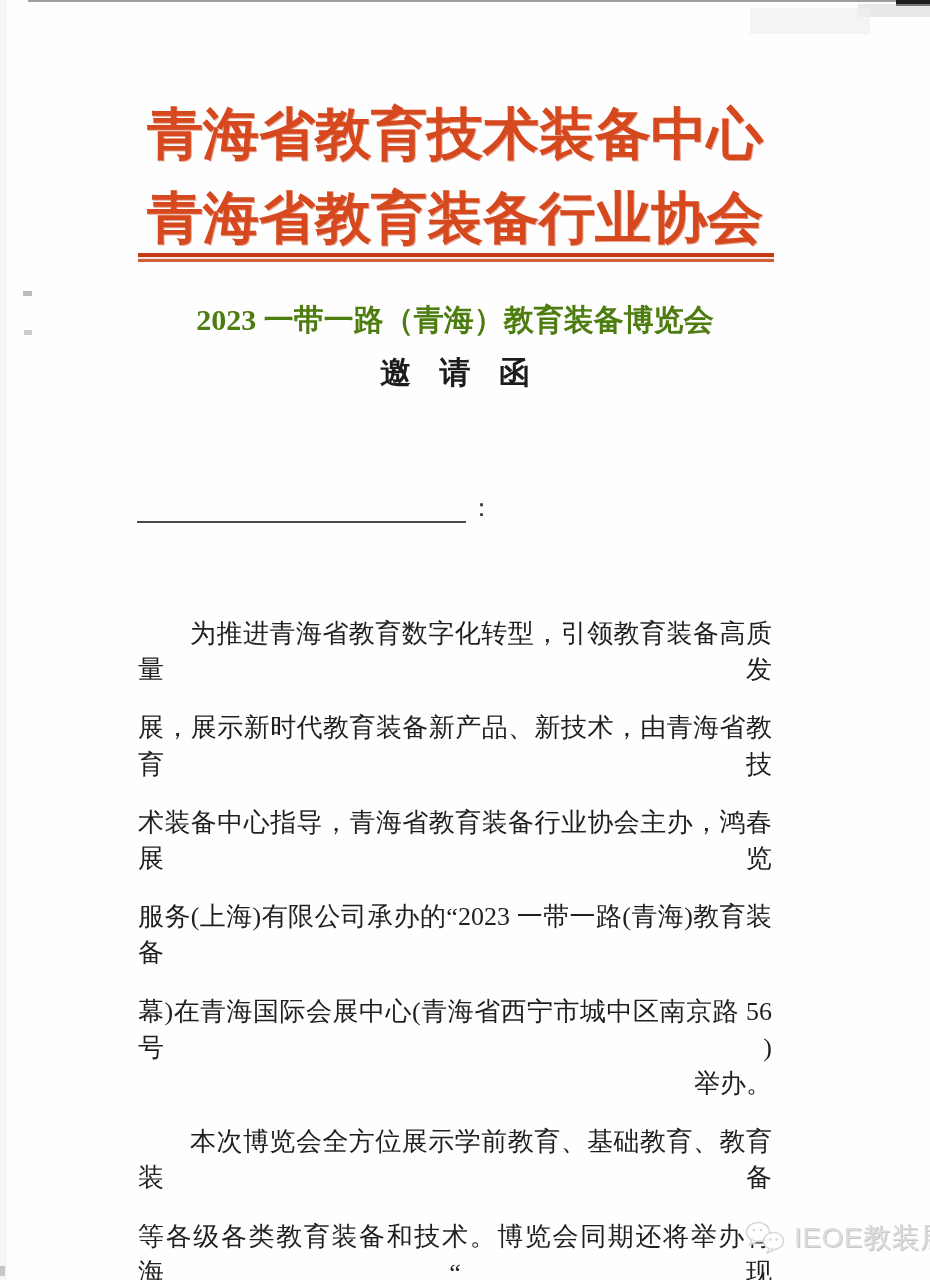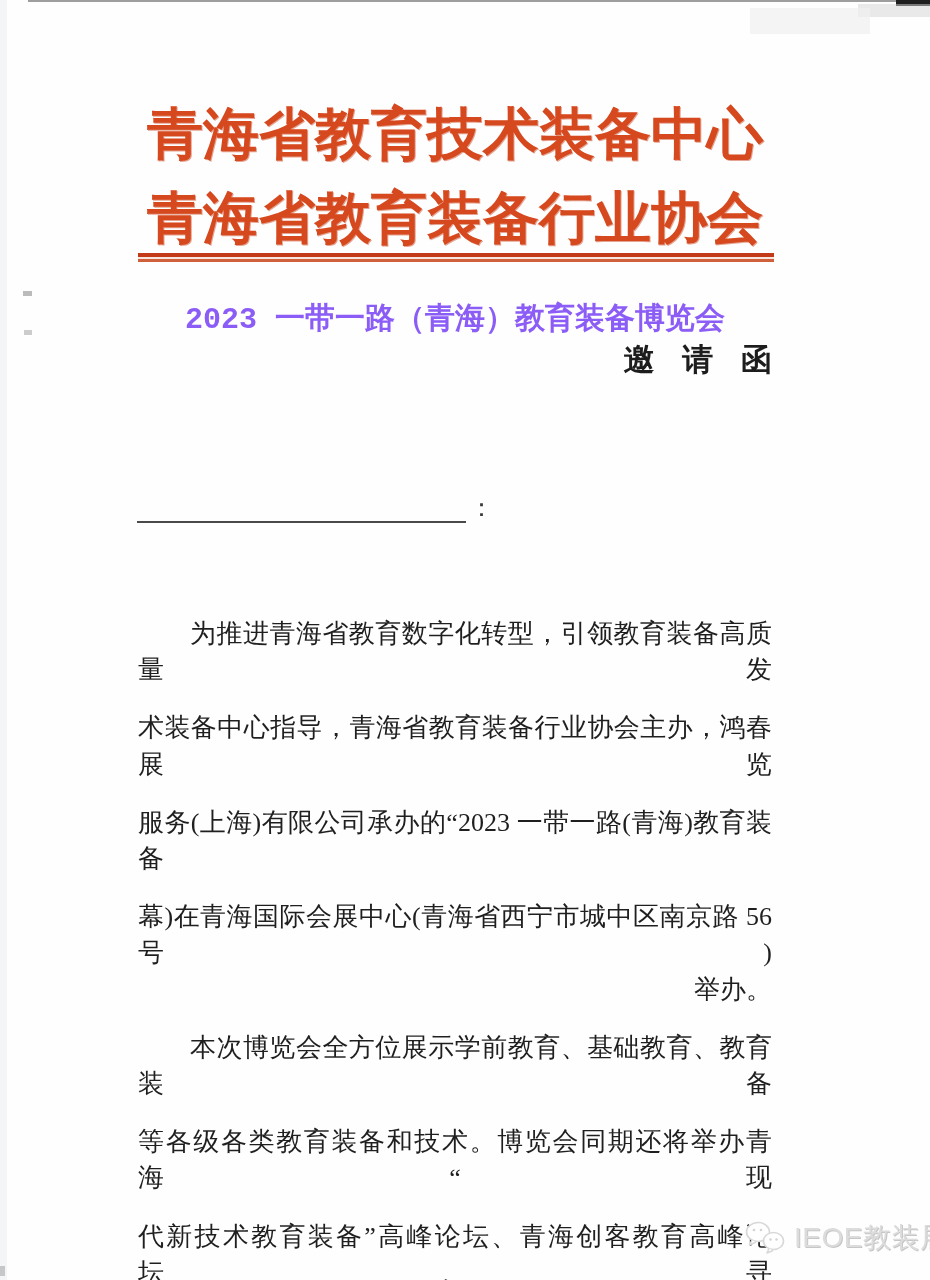--- a/index.html
+++ b/index.html
@@ -56,32 +56,32 @@
     position: absolute; top: 253px; left: 138px; width: 636px;
   }
   .red-rule .thick { height: 4px; background: #c23a17; }
   .red-rule .gap   { height: 2px; background: #f7e6de; }
   .red-rule .thin  { height: 3px; background: #d0603c; }
 
   
   .doc-title-1 {
     position: absolute; top: 300px; left: 138px; width: 634px;
     text-align: center;
-    color: #8b5cf6;
-    font-family: Liberation Mono, monospace;
+    color: #4d7c0f;
+    font-family: Liberation Serif, serif;
     font-weight: 800;
     font-size: 30px;
     line-height: 40px;
     white-space: nowrap;
   }
   .doc-title-2 {
-    position: absolute; top: 340px; left: 138px; width: 634px;
-    text-align: right;
+    position: absolute; top: 353px; left: 138px; width: 634px;
+    text-align: center;
     color: #1d1d1d;
-    font-family: Liberation Serif, serif;
+    font-family: Liberation Sans, sans-serif;
     font-weight: 800;
     font-size: 31px;
     line-height: 40px;
     word-spacing: 20px;
     white-space: nowrap;
   }
 
   
   .salutation { position: absolute; top: 493px; left: 137px; height: 30px; }
   .salutation-underline {
@@ -150,20 +150,21 @@
   <div class="doc-title-2">邀 请 函</div>
 
   <div class="salutation">
     <div class="salutation-underline"></div>
     <span class="salutation-colon">：</span>
   </div>
 
   <div class="body-text">
       <div class="para">
         <div class="line indent fill">为推进青海省教育数字化转型，引领教育装备高质量发</div>
+        <div class="line fill">展，展示新时代教育装备新产品、新技术，由青海省教育技</div>
         <div class="line fill">术装备中心指导，青海省教育装备行业协会主办，鸿春展览</div>
         <div class="line fill">服务(上海)有限公司承办的“2023 一带一路(青海)教育装备</div>
         <div class="line fill">幕)在青海国际会展中心(青海省西宁市城中区南京路 56 号)</div>
         <div class="line last">举办。</div>
       </div>
       <div class="para">
         <div class="line indent fill">本次博览会全方位展示学前教育、基础教育、教育装备</div>
         <div class="line fill">等各级各类教育装备和技术。博览会同期还将举办青海“现</div>
         <div class="line fill">代新技术教育装备”高峰论坛、青海创客教育高峰论坛、寻</div>
       </div>

